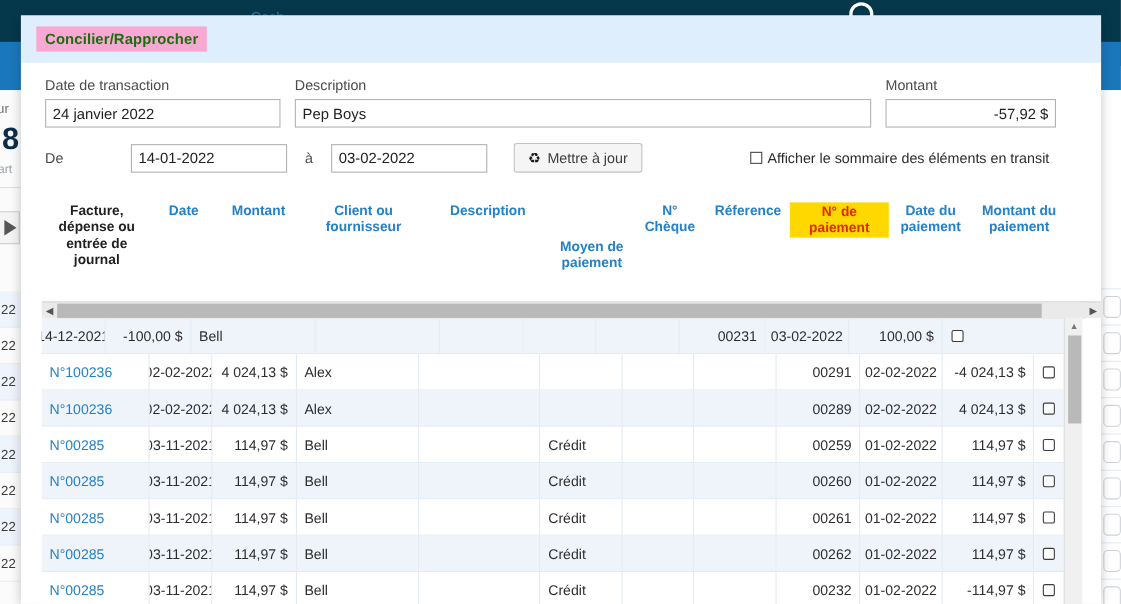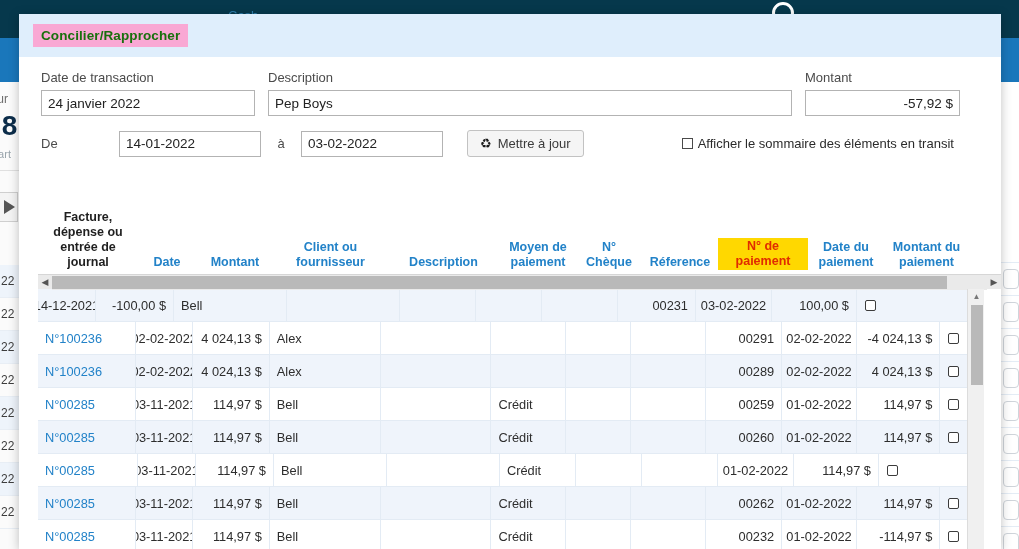--- a/index.html
+++ b/index.html
@@ -176,21 +176,21 @@
     width: 11px; height: 11px; border: 1px solid #4a4a4a; background: #fff;
     display: inline-block;
   }
 
   
   .table-area {
     position: absolute; left: 19px; top: 170px;
     width: 963px; height: 365px;
   }
   .thead {
-    display: flex; align-items: flex-end;
+    display: flex; align-items: flex-start;
     height: 90px; padding-bottom: 4px;
     background: #ffffff;
   }
   .th {
     font-size: 12.5px; font-weight: bold; color: #2282c8;
     text-align: center; line-height: 15px;
     padding: 0 3px;
   }
   .th.black { color: #1f1f1f; }
   .th.hl { background: #ffd800; color: #e02b00; padding: 1px 4px; }
@@ -472,20 +472,21 @@
           </div>
           <div class="trow">
             <div class="td link" style="width: 100px;">N°00285</div>
             <div class="td ctr" style="width: 58px;">03-11-2021</div>
             <div class="td num" style="width: 78px;">114,97 $</div>
             <div class="td " style="width: 113px;">Bell</div>
             <div class="td " style="width: 113px;"></div>
             <div class="td " style="width: 76px;">Crédit</div>
             <div class="td " style="width: 66px;"></div>
             <div class="td " style="width: 76px;"></div>
+            <div class="td num" style="width: 78px;">00261</div>
             <div class="td ctr" style="width: 76px;">01-02-2022</div>
             <div class="td num" style="width: 85px;">114,97 $</div>
             <div class="td chk" style="width: 27px;">
               <span class="cbox"></span>
             </div>
           </div>
           <div class="trow alt">
             <div class="td link" style="width: 100px;">N°00285</div>
             <div class="td ctr" style="width: 58px;">03-11-2021</div>
             <div class="td num" style="width: 78px;">114,97 $</div>

